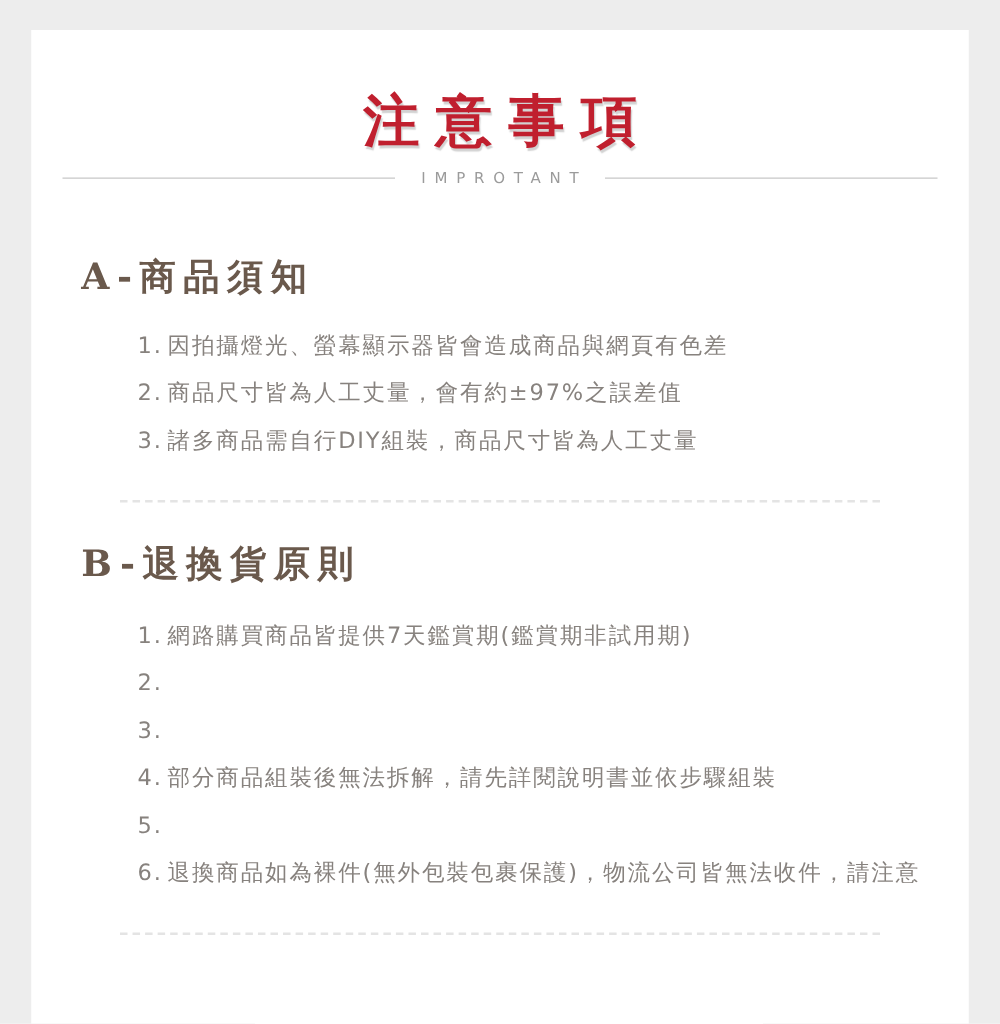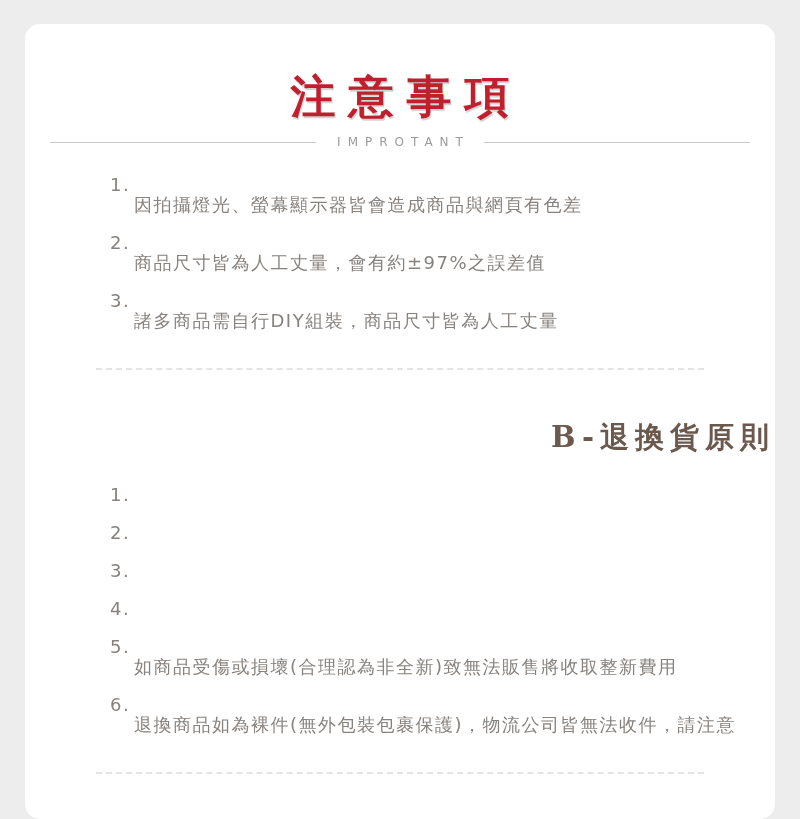--- a/index.html
+++ b/index.html
@@ -13,21 +13,20 @@
     background: #ededed;
     font-family: "DejaVu Sans", sans-serif;
   }
   .card {
     width: 750px;
     min-height: 795px;
     margin: 24px 0 0 25px;
     background: #ffffff;
     padding-top: 48px;
     box-sizing: border-box;
-    border-radius: 15px;
   }
   .title {
     margin: 0;
     text-align: center;
     font-family: "DejaVu Serif", serif;
     font-weight: bold;
     font-size: 45px;
     line-height: 50px;
     letter-spacing: 13px;
     padding-left: 13px; 
@@ -61,22 +60,21 @@
     font-weight: bold;
     font-size: 29px;
     line-height: 42px;
     letter-spacing: 6px;
     color: #6a594c;
   }
   .section-heading.first {
     margin-top: 50px;
   }
   .section-heading.second {
-    margin-top: 46px;
-    text-align: right;
+    margin-top: 28px;
   }
   .list {
     margin-top: 16px;
     padding: 0 18px 0 85px;
   }
   .list.second {
     margin-top: 18px;
   }
   .item {
     display: flex;
@@ -85,21 +83,20 @@
     line-height: 38px;
     letter-spacing: 1.5px;
     color: #87827e;
   }
   .item .num {
     min-width: 24px;
     flex: 0 0 auto;
   }
   .item .item-text {
     white-space: pre-line;
-    margin-top: 20px;
   }
   .divider {
     width: 608px;
     margin: 28px auto 0 auto;
     height: 0;
     border-top: 2px dashed #e4e4e4;
   }
 </style>
 </head>
 <body>
@@ -107,20 +104,21 @@
 <div class="card">
 
   <h1 class="title">注意事項</h1>
 
   <div class="subtitle-row">
     <span class="line"></span>
     <span class="subtitle">IMPROTANT</span>
     <span class="line"></span>
   </div>
 
+  <h2 class="section-heading first">A-商品須知</h2>
 
   <div class="list">
     <div class="item">
       <span class="num">1.</span>
       <span class="item-text">因拍攝燈光、螢幕顯示器皆會造成商品與網頁有色差</span>
     </div>
     <div class="item">
       <span class="num">2.</span>
       <span class="item-text">商品尺寸皆為人工丈量，會有約±97%之誤差值</span>
     </div>
@@ -130,33 +128,34 @@
     </div>
   </div>
 
   <div class="divider"></div>
 
   <h2 class="section-heading second">B-退換貨原則</h2>
 
   <div class="list second">
     <div class="item">
       <span class="num">1.</span>
+      <span class="item-text">網路購買商品皆提供7天鑑賞期(鑑賞期非試用期)</span>
     </div>
     <div class="item">
       <span class="num">2.</span>
     </div>
     <div class="item">
       <span class="num">3.</span>
     </div>
     <div class="item">
       <span class="num">4.</span>
+      <span class="item-text">部分商品組裝後無法拆解，請先詳閱說明書並依步驟組裝</span>
     </div>
     <div class="item">
       <span class="num">5.</span>
-      <span class="item-text">如商品受傷或損壞(合理認為非全新)致無法販售將收取整新費用</span>
     </div>
     <div class="item">
       <span class="num">6.</span>
       <span class="item-text">退換商品如為裸件(無外包裝包裹保護)，物流公司皆無法收件，請注意</span>
     </div>
   </div>
 
   <div class="divider"></div>
 
 </div>

